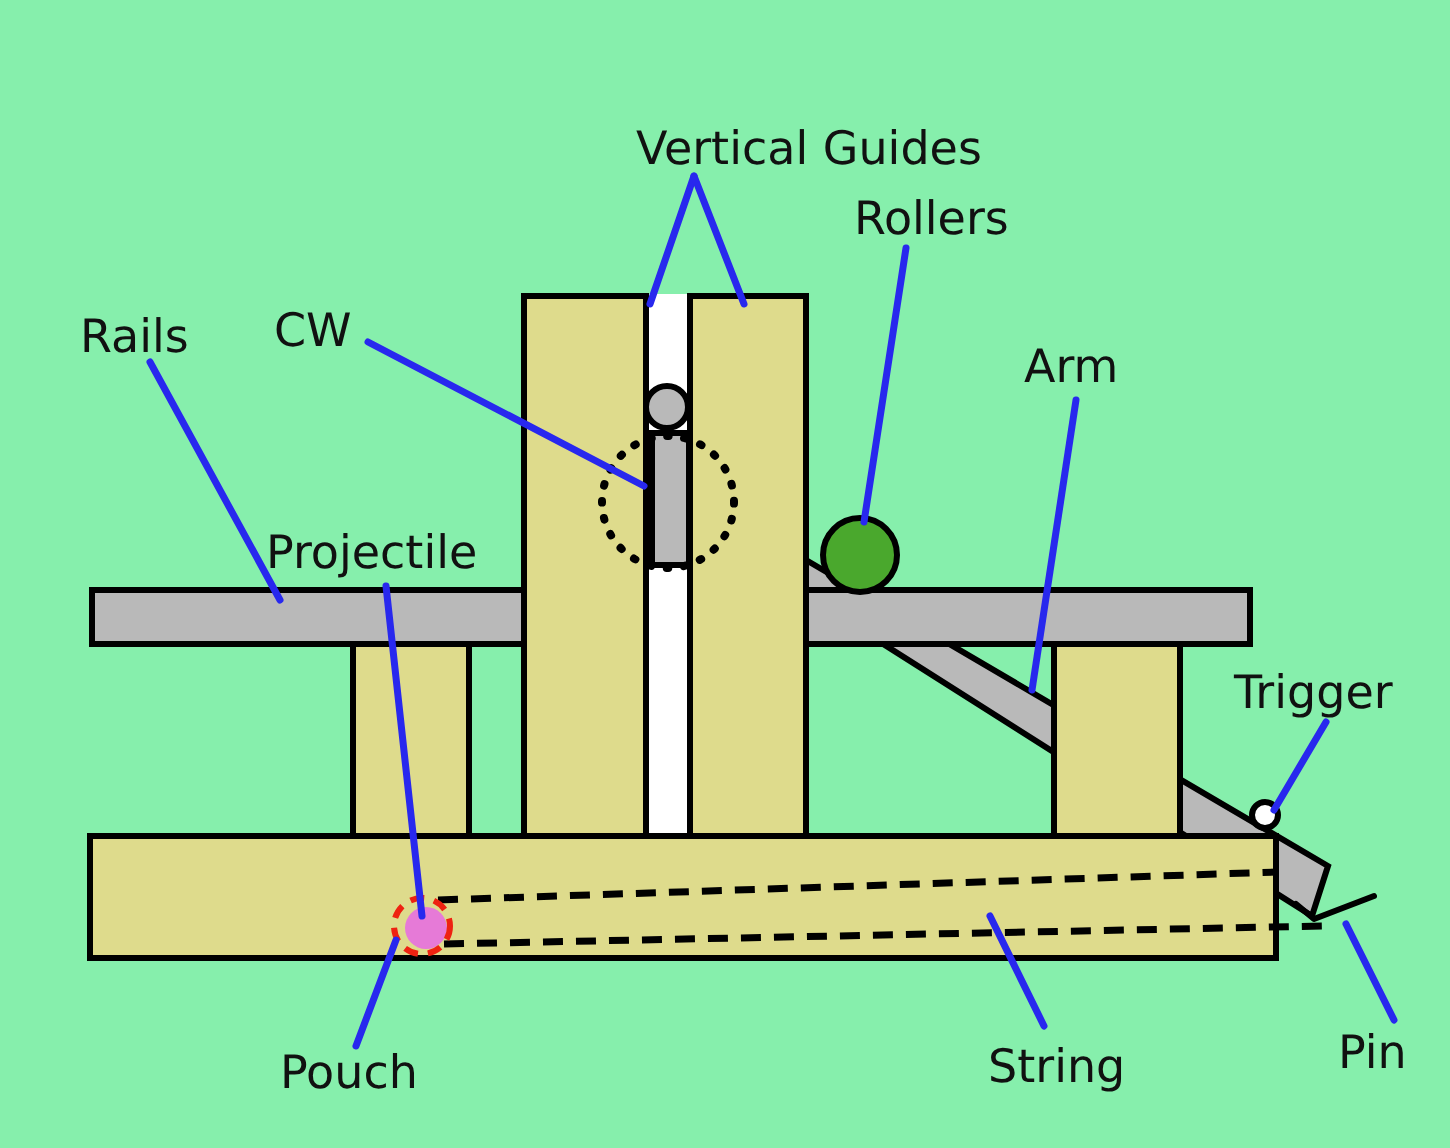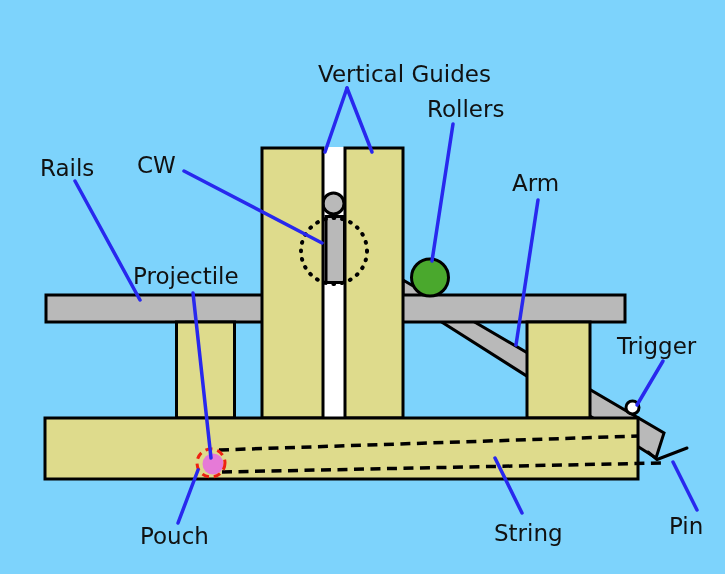--- a/index.html
+++ b/index.html
@@ -1,16 +1,16 @@
 <!DOCTYPE html>
 <html><head>
 <meta charset="utf-8">
 <style>
   html,body{margin:0;padding:0;background:#fff;}
-  .stage{position:relative;width:725px;height:574px;background:#7dd3fc;overflow:hidden;
+  .stage{position:relative;width:725px;height:574px;background:#86efac;overflow:hidden;
          font-family:"DejaVu Sans","Liberation Sans",sans-serif;}
   svg{display:block;}
   .outline{stroke:#000;stroke-width:3;}
   .thickline{stroke:#000;stroke-width:3;fill:none;stroke-linejoin:round;stroke-linecap:round;}
   .whitefill{fill:#ffffff;}
   .nostroke{stroke:none;}
   .string-line{stroke:#000;stroke-width:3.5;stroke-dasharray:10 6.5;fill:none;}
   .dotted-circle{fill:none;stroke:#000;stroke-width:4;stroke-dasharray:0.8 7.8;stroke-linecap:round;}
   .pouch-circle{fill:none;stroke-width:3;stroke-dasharray:7 5;}
   .leader{stroke-width:3.5;fill:none;stroke-linecap:round;}

